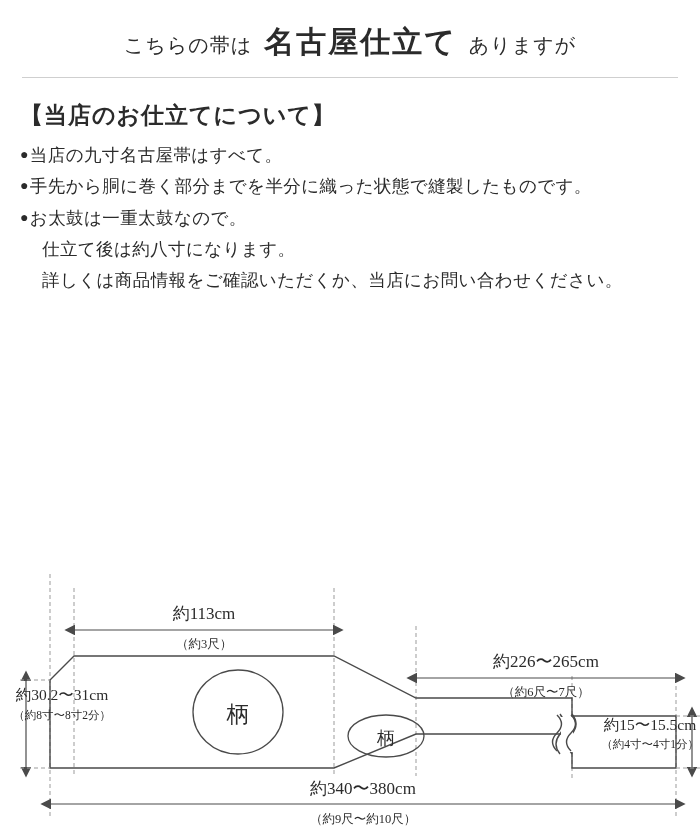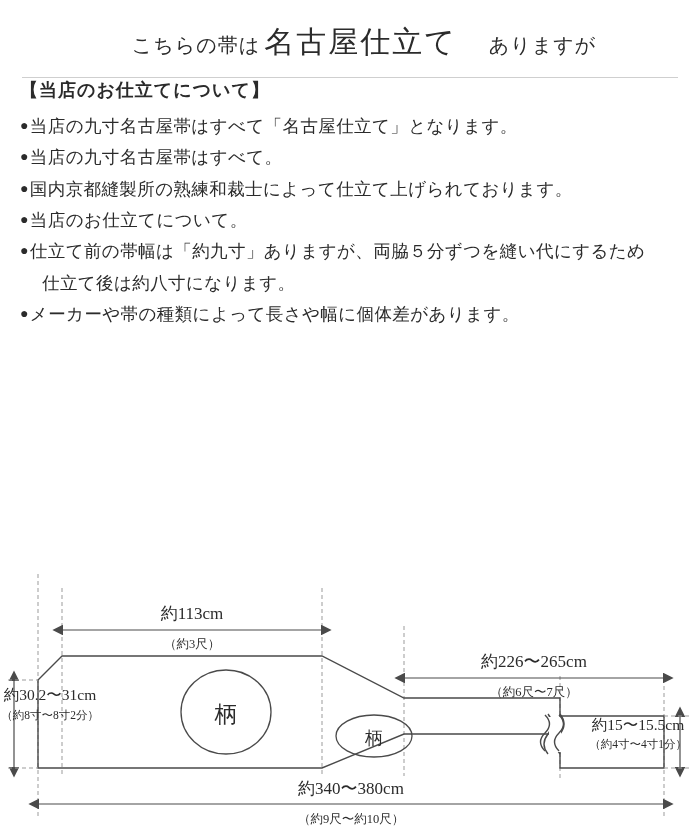--- a/index.html
+++ b/index.html
@@ -19,42 +19,42 @@
   
   .header {
     text-align: center;
     padding-top: 22px;
     padding-bottom: 10px;
     white-space: nowrap;
   }
   .header .small {
     font-size: 20px;
     letter-spacing: 1px;
-    margin-left: 28px;
   }
   .header .big {
     font-size: 30px;
-    font-weight: normal;
+    font-weight: bold;
     letter-spacing: 2px;
-    margin: 0 4px;
+    margin: 0 12px;
   }
   .rule {
     border: none;
     border-top: 1px solid #cfcfcf;
     margin: 4px 22px 0 22px;
   }
 
   
   .section {
     padding: 0 20px;
   }
   .section-title {
-    font-size: 18px;
+    font-size: 23px;
     font-weight: bold;
     letter-spacing: 1px;
+    margin-top: 22px;
     margin-bottom: 10px;
   }
   .bullet-line {
     font-size: 17.5px;
     line-height: 1.62;
     letter-spacing: 0.4px;
     margin: 0 0 3px 0;
     white-space: nowrap;
   }
   .bullet-line .dot {
@@ -62,21 +62,21 @@
     vertical-align: 2px;
     margin-right: 1px;
   }
   .cont {
     padding-left: 22px;
   }
 
   
   .diagram-wrap {
     position: absolute;
-    left: 0;
+    left: 12px;
     top: 568px;
     width: 572px;
     height: 272px;
     text-align: center;
   }
   .diagram-wrap svg {
     display: block;
   }
 </style>
 </head>
@@ -84,43 +84,37 @@
 
 <div class="header">
   <span class="small">こちらの帯は</span><span class="big">名古屋仕立て</span><span class="small">ありますが</span>
 </div>
 <hr class="rule">
 
 <div class="section">
   <div class="section-title">【当店のお仕立てについて】</div>
 
   <p class="bullet-line">
-    <span class="dot">●</span><span>当店の九寸名古屋帯はすべて「名古屋仕立て」となります。</span>
-  </p>
+    <span class="dot">●</span><span>当店の九寸名古屋帯はすべて。</span>
+  </p>
+</div>
+
+<div class="section">
+
   <p class="bullet-line">
-    <span class="dot">●</span><span>当店の九寸名古屋帯はすべて。</span>
-  </p>
-</div>
-
-<div class="section">
-
+    <span class="dot">●</span><span>手先から胴に巻く部分までを半分に織った状態で縫製したものです。</span>
+  </p>
   <p class="bullet-line">
-    <span class="dot">●</span><span>国内京都縫製所の熟練和裁士によって仕立て上げられております。</span>
-  </p>
-  <p class="bullet-line">
-    <span class="dot">●</span><span>当店のお仕立てについて。</span>
-  </p>
-  <p class="bullet-line">
-    <span class="dot">●</span><span>仕立て前の帯幅は「約九寸」ありますが、両脇５分ずつを縫い代にするため</span>
+    <span class="dot">●</span><span>お太鼓は一重太鼓なので。</span>
   </p>
   <p class="bullet-line cont">
     <span>仕立て後は約八寸になります。</span>
   </p>
-  <p class="bullet-line">
-    <span class="dot">●</span><span>メーカーや帯の種類によって長さや幅に個体差があります。</span>
+  <p class="bullet-line cont">
+    <span>詳しくは商品情報をご確認いただくか、当店にお問い合わせください。</span>
   </p>
 </div>
 
 <div class="diagram-wrap">
   <svg width="700" height="272" viewBox="0 0 700 272" xmlns="http://www.w3.org/2000/svg">
     <defs>
       <marker id="arrL" markerWidth="9" markerHeight="9" refX="8" refY="4.5" orient="auto">
         <path d="M9,0 L0,4.5 L9,9 Z" fill="#4a4a4a"></path>
       </marker>
       <marker id="arrR" markerWidth="9" markerHeight="9" refX="1" refY="4.5" orient="auto">

